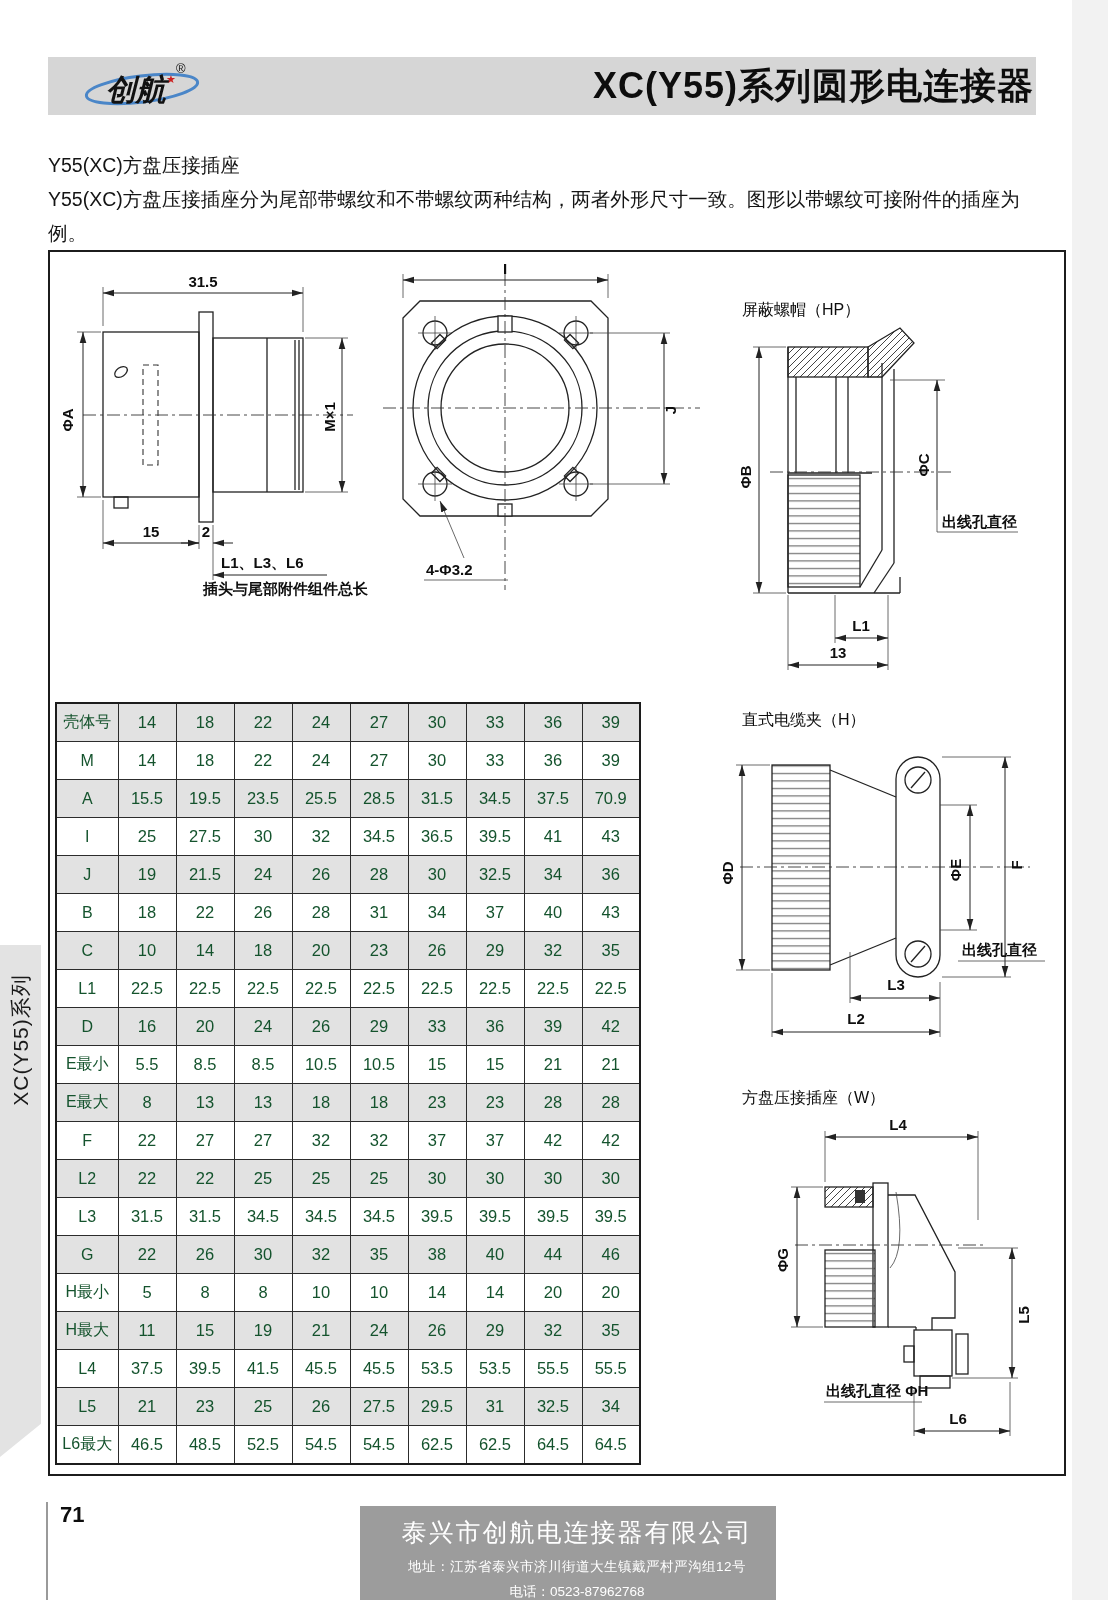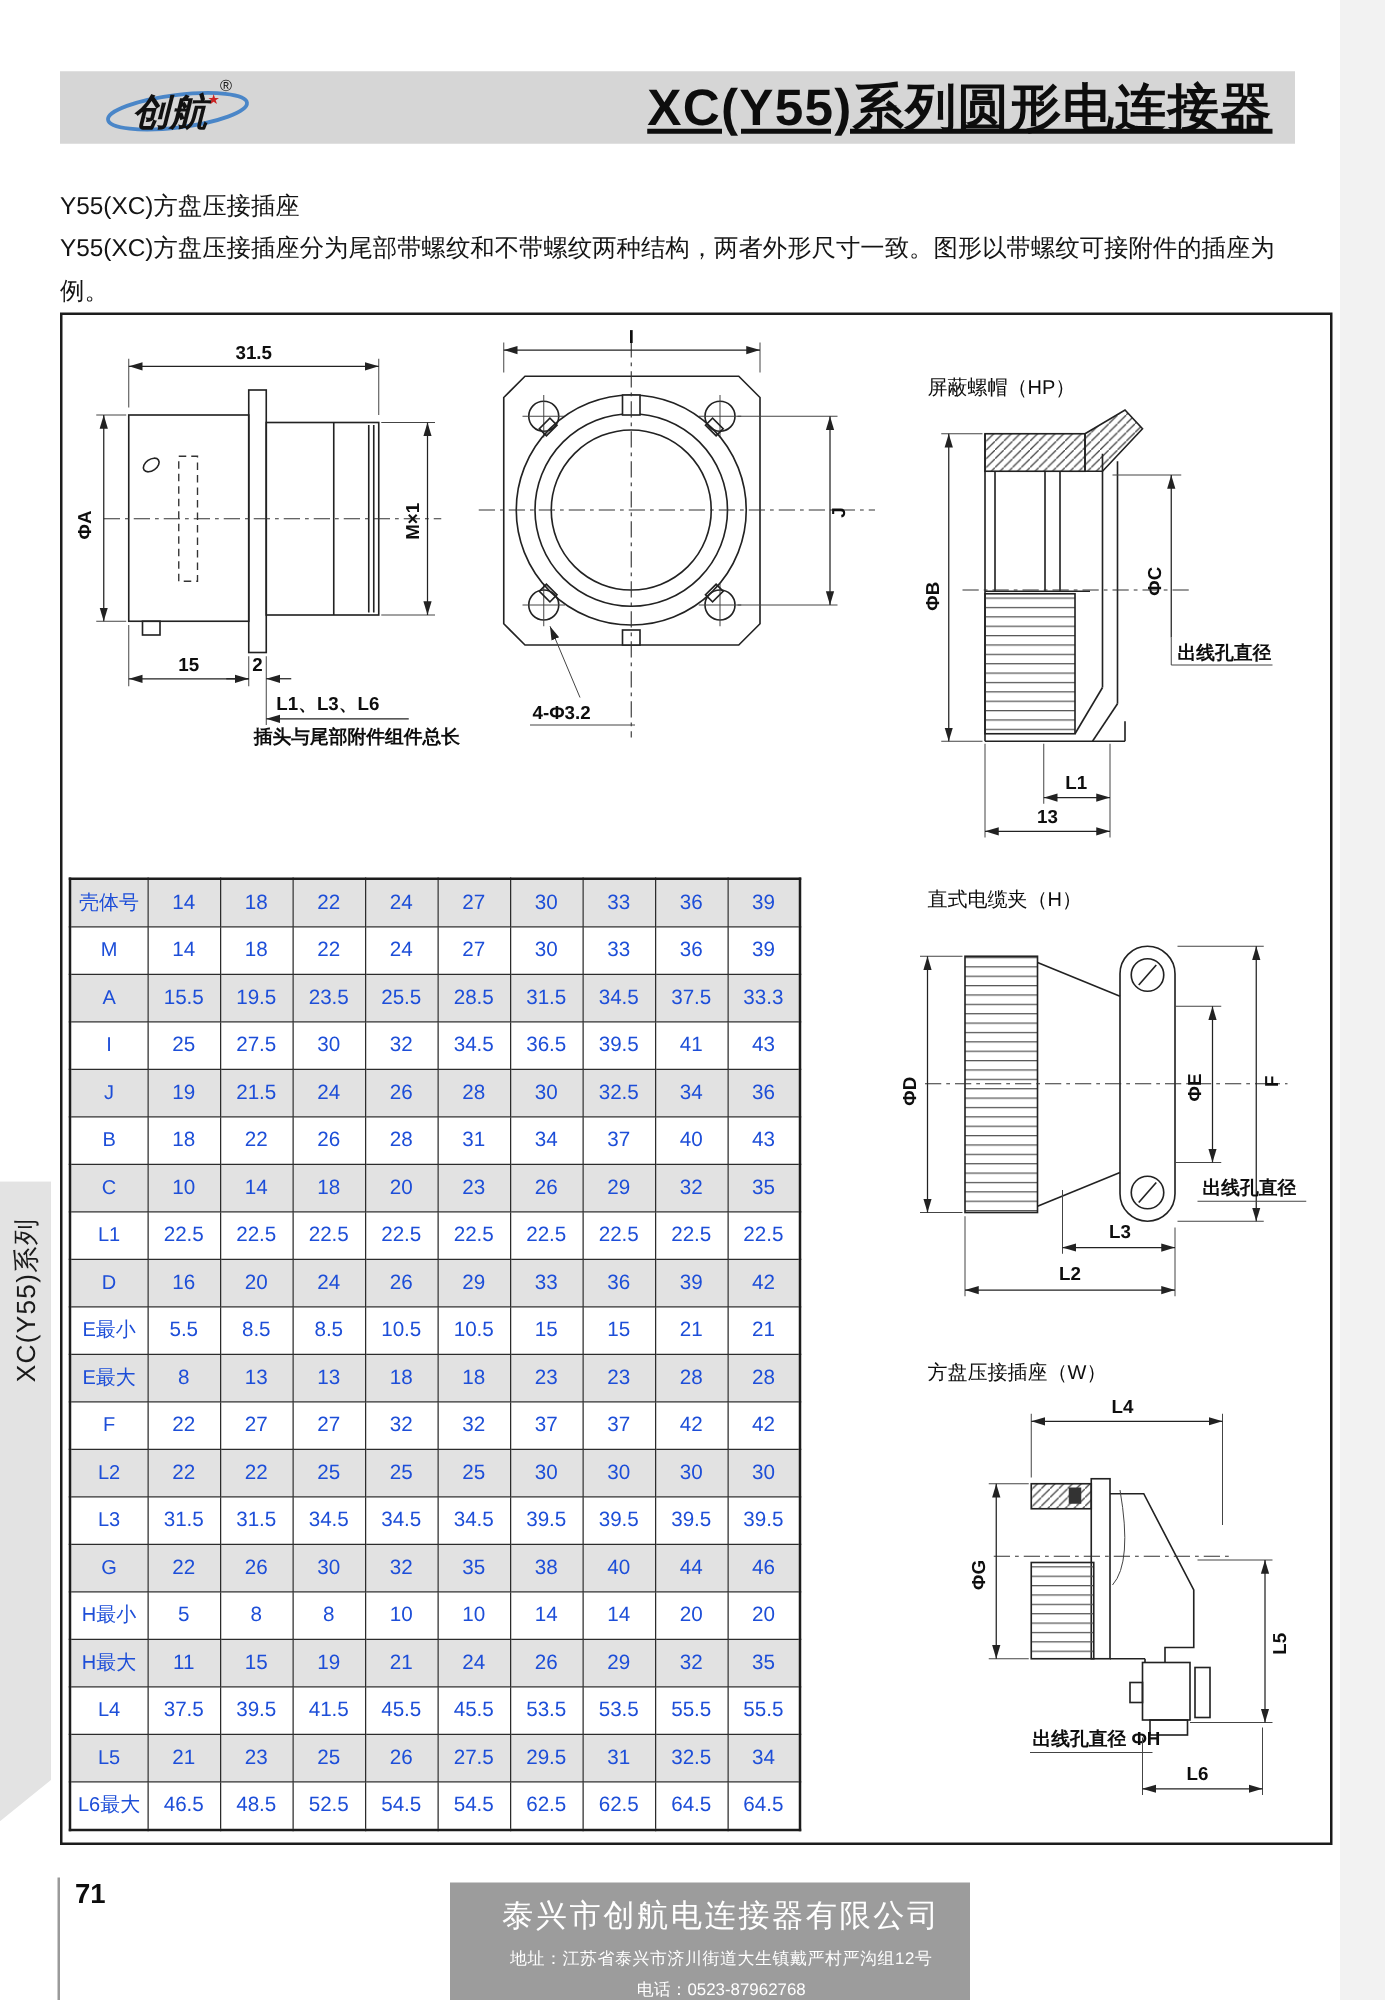--- a/index.html
+++ b/index.html
@@ -1,42 +1,42 @@
 <!DOCTYPE html>
 <html><head>
 <meta charset="utf-8">
 <style>
   html,body{margin:0;padding:0;background:#f2f2f2;}
   .page{position:relative;width:1072px;height:1600px;background:#ffffff;overflow:hidden;
         font-family:"Liberation Sans","DejaVu Sans",sans-serif;color:#111;}
   
   .header-bar{position:absolute;left:48px;top:57px;width:988px;height:58px;background:#d6d6d6;
               display:flex;align-items:center;justify-content:space-between;}
-  .header-title{font-size:41px;font-weight:bold;color:#0d0d0d;padding-right:18px;letter-spacing:1px;text-decoration:underline;}
+  .header-title{font-size:36px;font-weight:bold;color:#0d0d0d;padding-right:2px;letter-spacing:1px;}
   .logo{margin-left:22px;}
   
   .intro{position:absolute;left:48px;top:148px;width:985px;font-size:19.5px;line-height:1.75;color:#141414;}
   
   .main-box{position:absolute;left:48px;top:250px;width:1014px;height:1222px;border:2px solid #1c1c1c;}
   
   svg{overflow:visible;}
   svg .ln{stroke:#222;stroke-width:1.3;fill:none;}
   svg .fw{fill:#fff;stroke:#222;stroke-width:1.3;}
   svg .thin{stroke:#444;stroke-width:0.8;fill:none;}
   svg .dim{stroke:#222;stroke-width:1;fill:none;}
   svg .dash{stroke:#333;stroke-width:0.9;fill:none;stroke-dasharray:13 4 3 4;}
   svg .dsh2{stroke:#333;stroke-width:1.1;fill:none;stroke-dasharray:6 4;}
   svg text{font-family:"Liberation Sans","DejaVu Sans",sans-serif;}
   svg .t{font-size:15px;fill:#0e0e0e;font-weight:600;}
   svg .tc{text-anchor:middle;}
   svg .cjk{font-size:15px;font-weight:700;fill:#0e0e0e;}
   .diagram-title{position:absolute;font-size:16px;font-weight:400;color:#0d0d0d;margin-left:36px;}
   
   table.spec{position:absolute;left:55px;top:702px;width:586px;border-collapse:collapse;
-             table-layout:fixed;font-size:16.5px;color:#1d4ed8;padding-left:44px;}
+             table-layout:fixed;font-size:16.5px;color:#14532d;padding-left:44px;}
   table.spec td{border:1px solid #2c2c2c;text-align:center;height:37px;padding:0;
                 overflow:hidden;white-space:nowrap;}
   table.spec{border:2px solid #1c1c1c;}
   table.spec tr.shaded td{background:#e2e2e2;}
   table.spec td.label-cell{font-size:16px;}
   
   .side-tab{position:absolute;left:0;top:945px;width:41px;height:512px;background:#e3e3e3;
             clip-path:polygon(0 0,100% 0,100% 93.5%,0 100%);}
   .side-tab .rot{position:absolute;left:50%;top:95px;transform:translate(-50%,-50%) rotate(-90deg);
                  white-space:nowrap;font-size:21px;color:#1a1a1a;letter-spacing:1px;}
@@ -259,21 +259,21 @@
         <tr class="shaded">
           <td class="label-cell">A</td>
           <td>15.5</td>
           <td>19.5</td>
           <td>23.5</td>
           <td>25.5</td>
           <td>28.5</td>
           <td>31.5</td>
           <td>34.5</td>
           <td>37.5</td>
-          <td>33.3</td>
+          <td>70.9</td>
         </tr>
         <tr>
           <td class="label-cell">I</td>
           <td>25</td>
           <td>27.5</td>
           <td>30</td>
           <td>32</td>
           <td>34.5</td>
           <td>36.5</td>
           <td>39.5</td>

